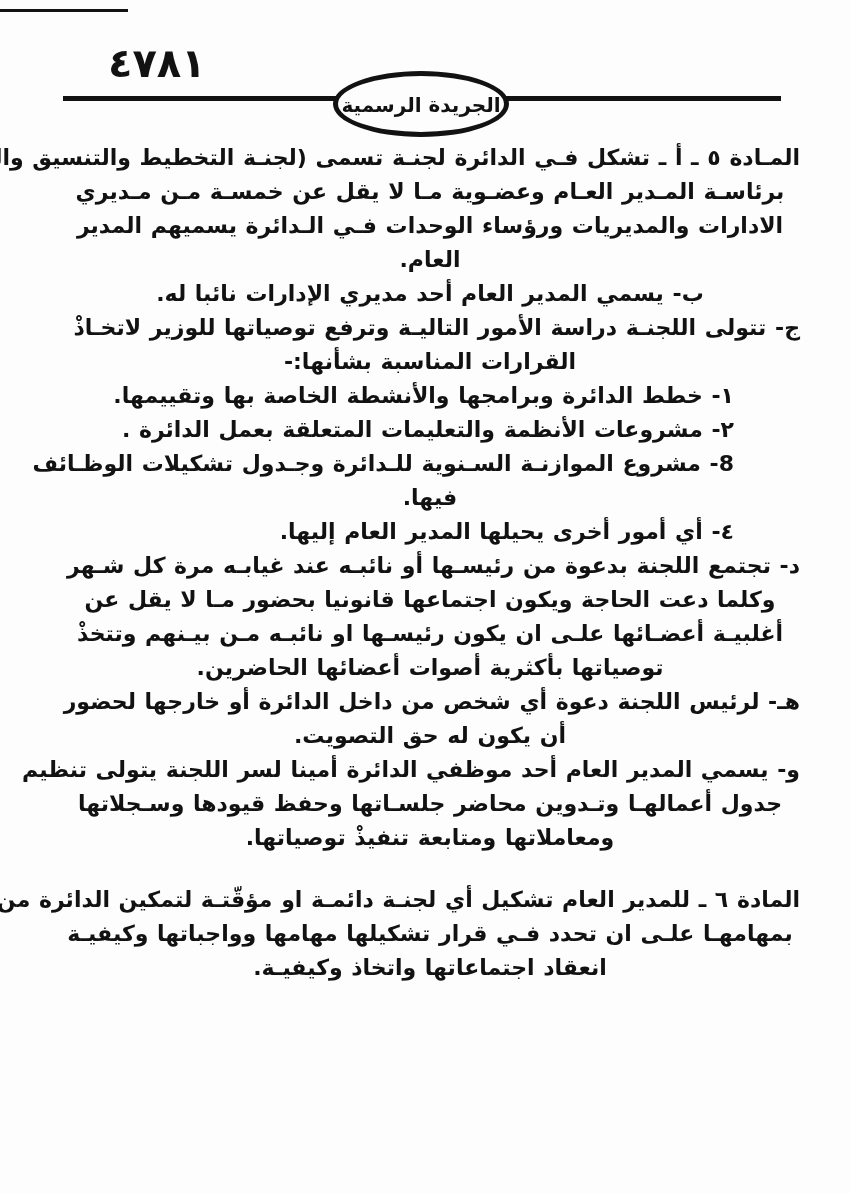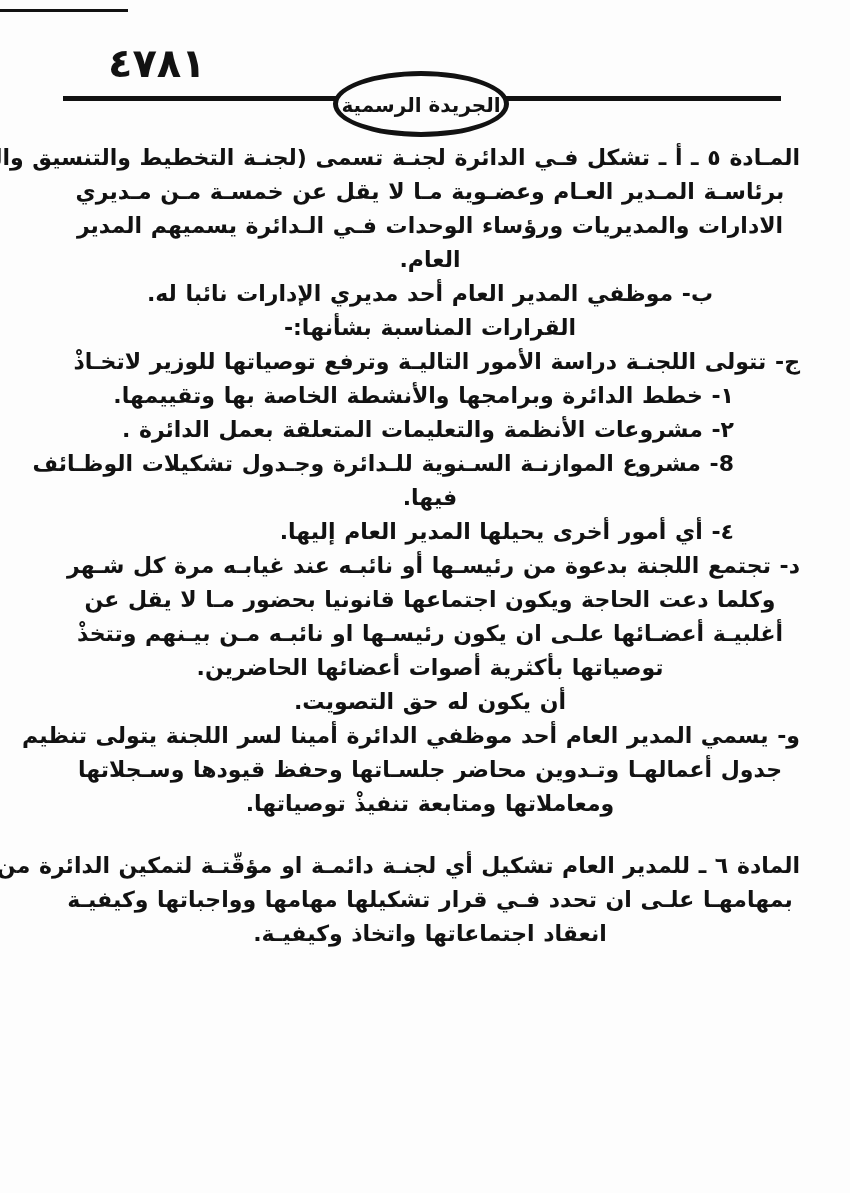--- a/index.html
+++ b/index.html
@@ -89,32 +89,33 @@
   <div class="gazette-ellipse">
     <span class="gazette-title">الجريدة الرسمية</span>
   </div>
 
   <main class="doc-body">
       <section>
         <div class="line a-r">المـادة ٥ ـ أ ـ تشكل فـي الدائرة لجنـة تسمى (لجنـة التخطيط والتنسيق والمتابعـة)</div>
         <div class="line a-c">برئاسـة المـدير العـام وعضـوية مـا لا يقل عن خمسـة مـن مـديري</div>
         <div class="line a-c">الادارات والمديريات ورؤساء الوحدات فـي الـدائرة يسميهم المدير</div>
         <div class="line a-c">العام.</div>
-        <div class="line a-c">ب- موظفي المدير العام أحد مديري الإدارات نائبا له.</div>
+        <div class="line a-c">ب- يسمي المدير العام أحد مديري الإدارات نائبا له.</div>
+        <div class="line a-r">ج- تتولى اللجنـة دراسة الأمور التاليـة وترفع توصياتها للوزير لاتخـاذْ</div>
         <div class="line a-c">القرارات المناسبة بشأنها:-</div>
-        <div class="line a-r">ج- تتولى اللجنـة دراسة الأمور التاليـة وترفع توصياتها للوزير لاتخـاذْ</div>
         <div class="line a-r" style="padding-right: 66px;">١- خطط الدائرة وبرامجها والأنشطة الخاصة بها وتقييمها.</div>
         <div class="line a-r" style="padding-right: 66px;">٢- مشروعات الأنظمة والتعليمات المتعلقة بعمل الدائرة .</div>
         <div class="line a-r" style="padding-right: 66px;">8- مشروع الموازنـة السـنوية للـدائرة وجـدول تشكيلات الوظـائف</div>
         <div class="line a-c">فيها.</div>
         <div class="line a-r" style="padding-right: 66px;">٤- أي أمور أخرى يحيلها المدير العام إليها.</div>
         <div class="line a-r">د- تجتمع اللجنة بدعوة من رئيسـها أو نائبـه عند غيابـه مرة كل شـهر</div>
         <div class="line a-c">وكلما دعت الحاجة ويكون اجتماعها قانونيا بحضور مـا لا يقل عن</div>
         <div class="line a-c">أغلبيـة أعضـائها علـى ان يكون رئيسـها او نائبـه مـن بيـنهم وتتخذْ</div>
         <div class="line a-c">توصياتها بأكثرية أصوات أعضائها الحاضرين.</div>
+        <div class="line a-r">هـ- لرئيس اللجنة دعوة أي شخص من داخل الدائرة أو خارجها لحضور</div>
         <div class="line a-c">أن يكون له حق التصويت.</div>
         <div class="line a-r">و- يسمي المدير العام أحد موظفي الدائرة أمينا لسر اللجنة يتولى تنظيم</div>
         <div class="line a-c">جدول أعمالهـا وتـدوين محاضر جلسـاتها وحفظ قيودها وسـجلاتها</div>
         <div class="line a-c">ومعاملاتها ومتابعة تنفيذْ توصياتها.</div>
       </section>
       <section class="article-gap">
         <div class="line a-r">المادة ٦ ـ للمدير العام تشكيل أي لجنـة دائمـة او مؤقّتـة لتمكين الدائرة من القيـام</div>
         <div class="line a-c">بمهامهـا علـى ان تحدد فـي قرار تشكيلها مهامها وواجباتها وكيفيـة</div>
         <div class="line a-c">انعقاد اجتماعاتها واتخاذ وكيفيـة.</div>
       </section>

